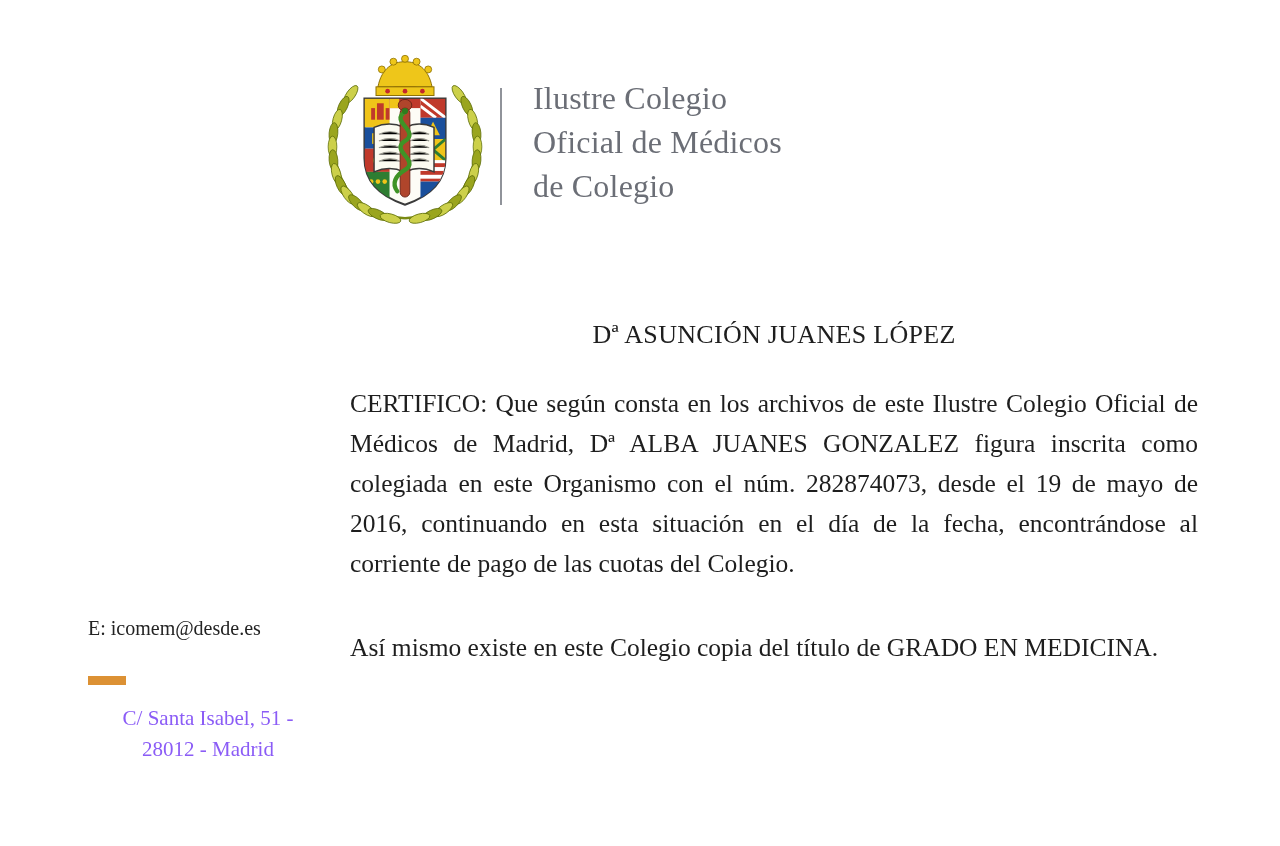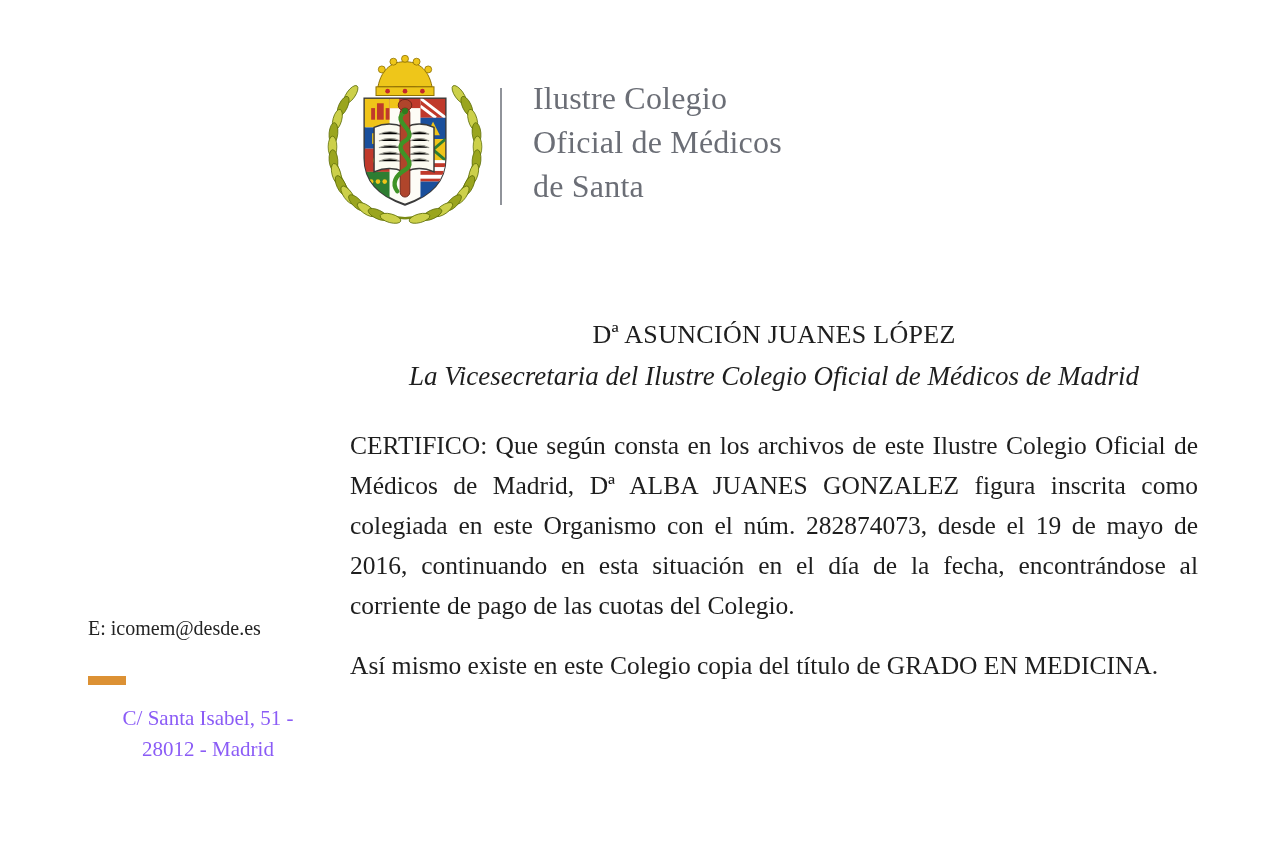--- a/index.html
+++ b/index.html
@@ -46,21 +46,21 @@
     font-style: italic;
     font-size: 27px; line-height: 36px;
     margin-top: 6px;
   }
   .para {
     text-align: justify;
     font-size: 25.5px; line-height: 40px;
     margin: 0;
   }
   .para1 { margin-top: 32px; }
-  .para2 { margin-top: 20px; font-family: Liberation Serif, serif; }
+  .para2 { margin-top: 44px; font-family: Liberation Serif, serif; }
 
   
   .sidebar {
     position: absolute; left: 88px; top: 613px;
     width: 240px;
   }
   .contact-line {
     font-size: 20px; line-height: 31px;
     color: #232323;
     white-space: nowrap;
@@ -185,26 +185,25 @@
       <path d="M90,64 C74,74 106,84 90,94 C74,104 106,114 90,124 C80,130 76,138 82,146" fill="none" stroke="#3f9326" stroke-width="4.5" stroke-linecap="round"></path>
       <circle cx="90" cy="63" r="3.2" fill="#2e7d1e"></circle>
     </svg>
   </div>
 
   <div class="brand-divider"></div>
 
   <div class="org-name">
     <div>Ilustre Colegio</div>
     <div>Oficial de Médicos</div>
-    <div>de Santa</div>
+    <div>de Colegio</div>
   </div>
 
   <div class="doc">
     <div class="signer-name">Dª ASUNCIÓN JUANES LÓPEZ</div>
-    <div class="signer-title">La Vicesecretaria del Ilustre Colegio Oficial de Médicos de Madrid</div>
     <p class="para para1">CERTIFICO: Que según consta en los archivos de este Ilustre Colegio Oficial de Médicos de Madrid, Dª ALBA JUANES GONZALEZ figura inscrita como colegiada en este Organismo con el núm. 282874073, desde el 19 de mayo de 2016, continuando en esta situación en el día de la fecha, encontrándose al corriente de pago de las cuotas del Colegio.</p>
     <p class="para para2">Así mismo existe en este Colegio copia del título de GRADO EN MEDICINA.</p>
   </div>
 
   <div class="sidebar">
     <div class="contact-line">E: icomem@desde.es</div>
     <div class="accent-dash"></div>
     <div class="address">
       <div>C/ Santa Isabel, 51 -</div>
       <div>28012 - Madrid</div>

